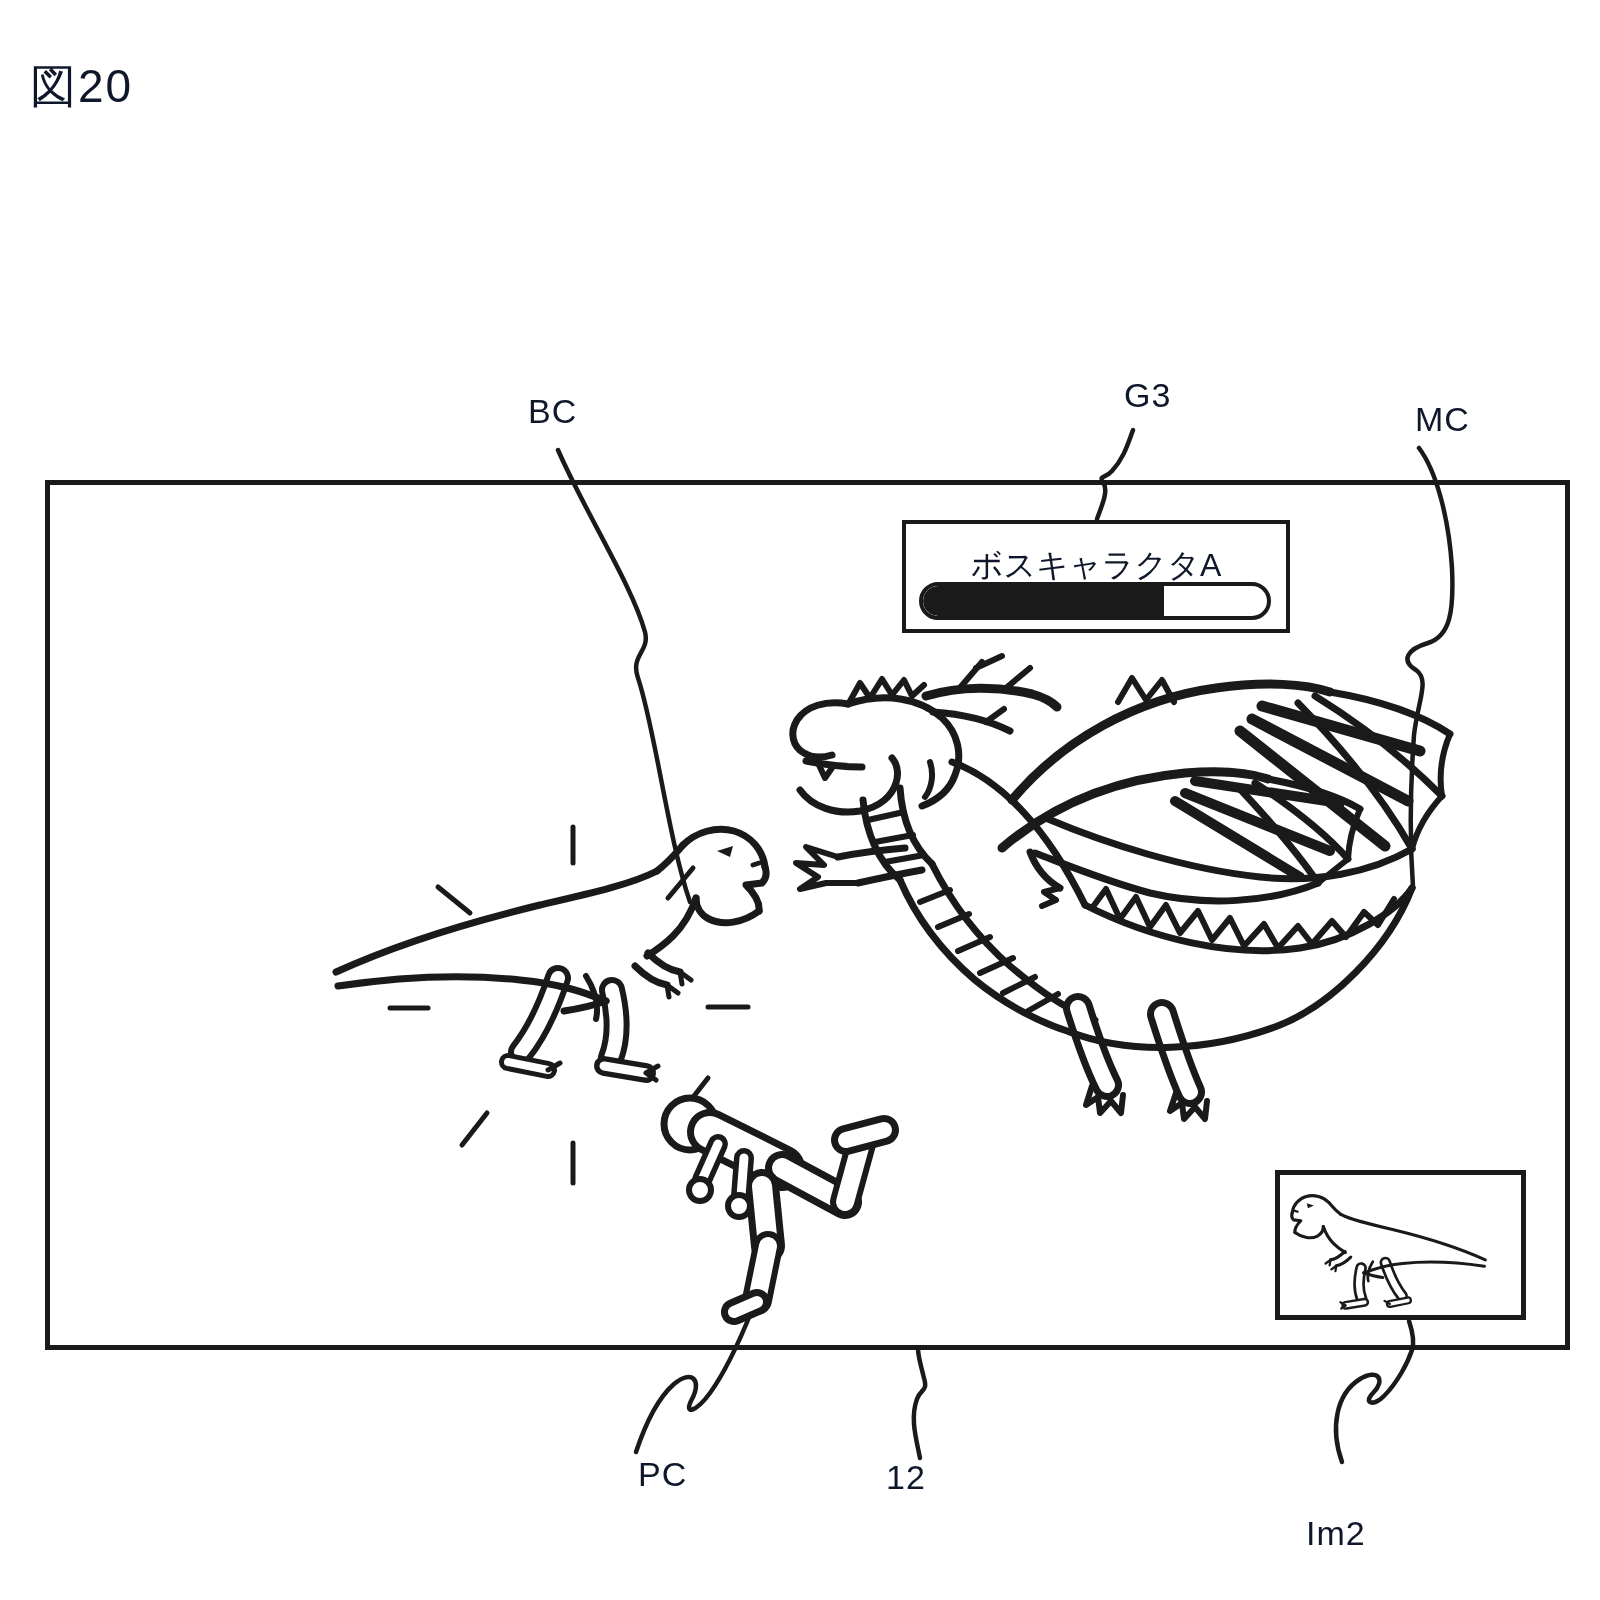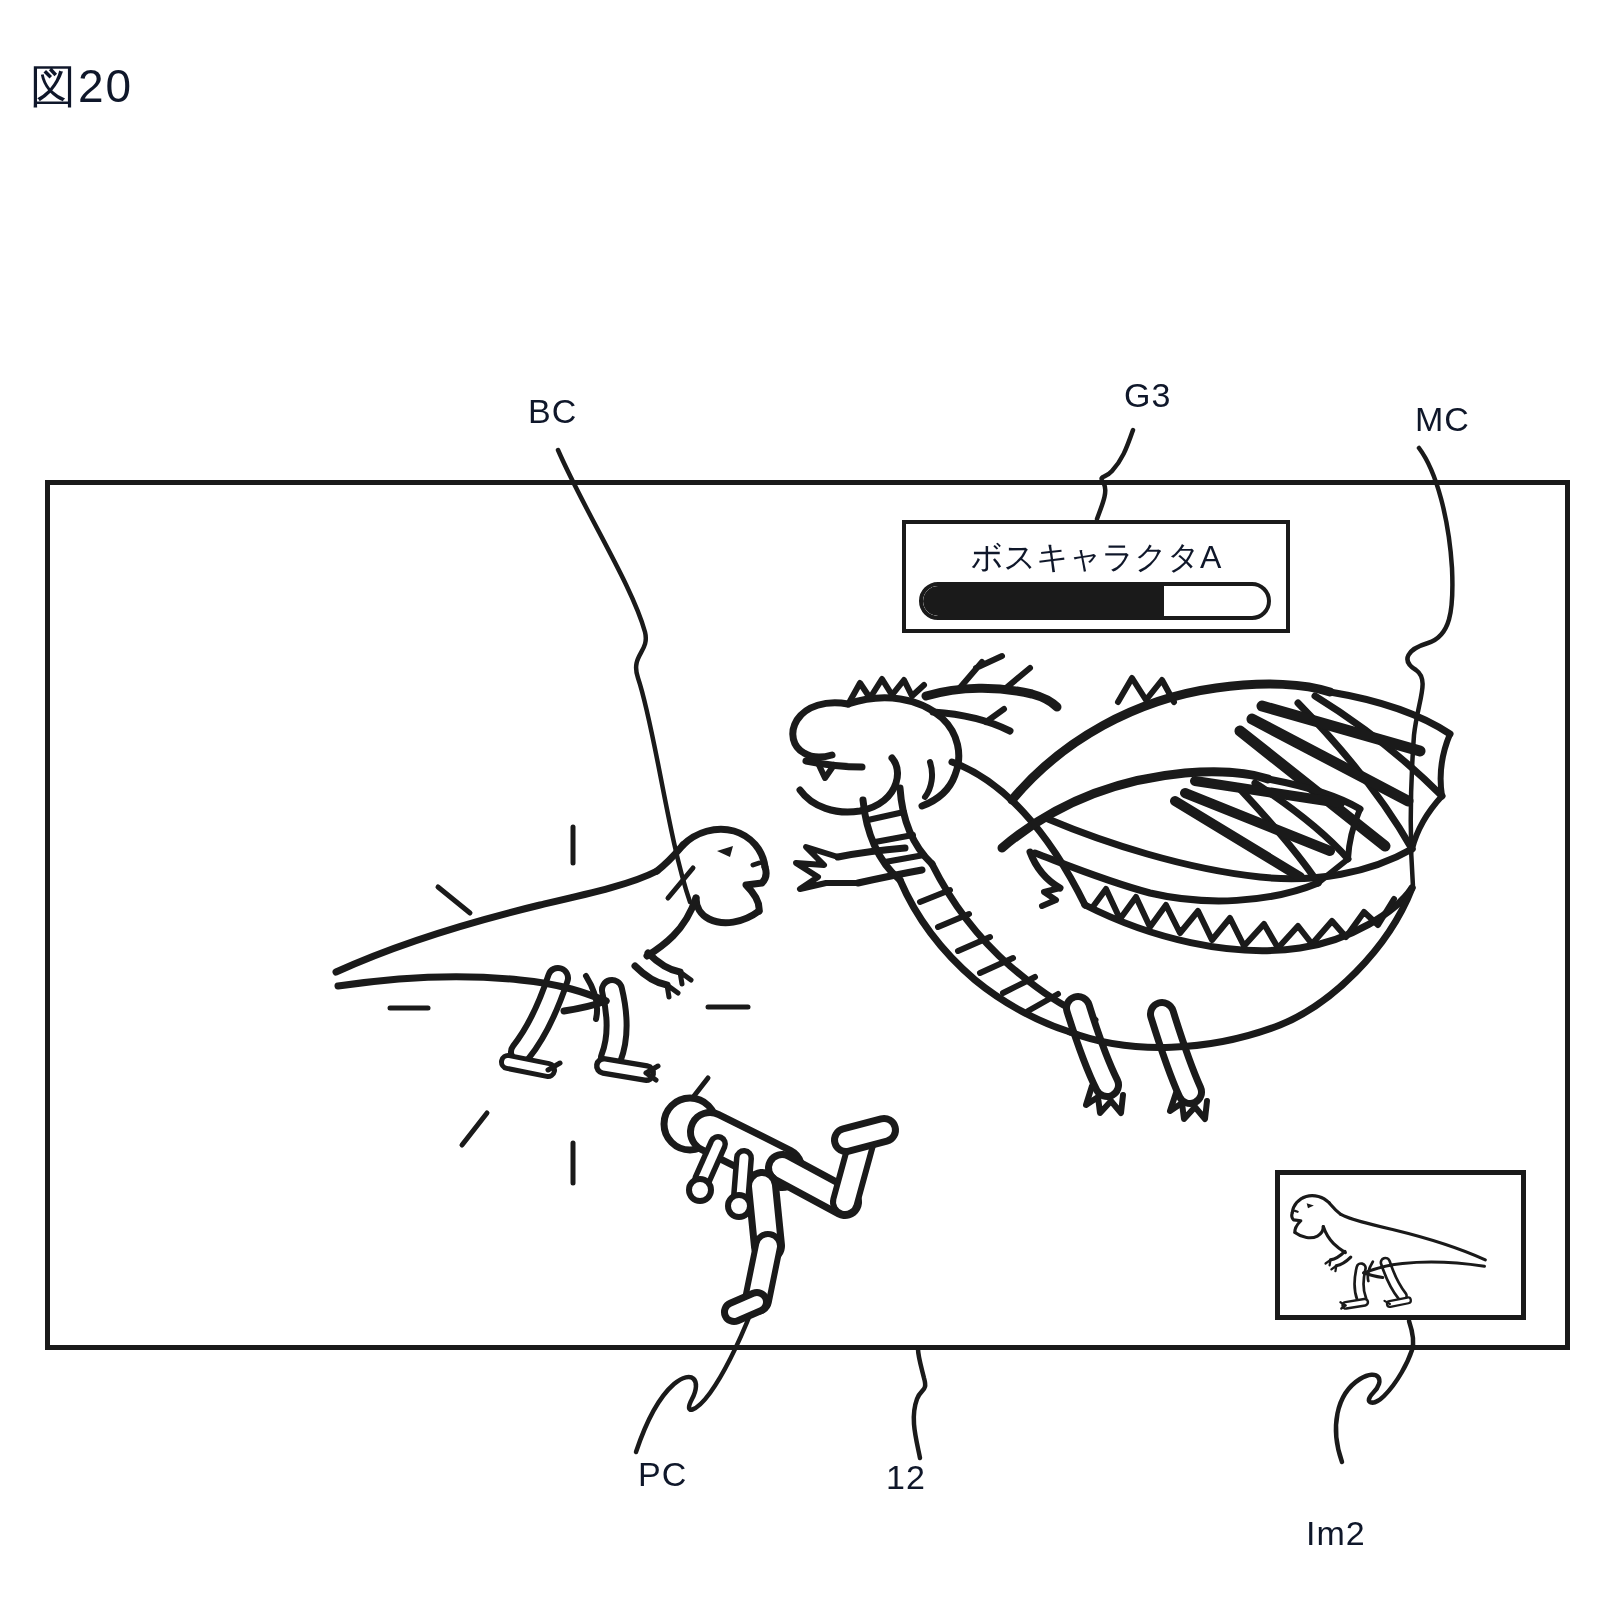--- a/index.html
+++ b/index.html
@@ -15,21 +15,21 @@
   }
   .screen-frame{
     position:absolute;left:45px;top:480px;width:1515px;height:860px;
     border:5px solid #1a1a1a;background:#ffffff;box-sizing:content-box;
   }
   .gauge-panel{
     position:absolute;left:902px;top:520px;width:388px;height:113px;
     border:4px solid #1a1a1a;background:#ffffff;box-sizing:border-box;z-index:2;
   }
   .gauge-title{
-    width:100%;text-align:center;font-size:32px;margin-top:12px;
+    width:100%;text-align:center;font-size:32px;margin-top:20px;
   }
   .hp-bar{
     position:absolute;left:13px;top:58px;width:352px;height:38px;
     border:4px solid #1a1a1a;border-radius:22px;box-sizing:border-box;overflow:hidden;
     background:#ffffff;
   }
   .hp-fill{
     height:100%;width:70%;background:#1a1a1a;border-radius:17px 0 0 17px;
   }
   .inset-box{

